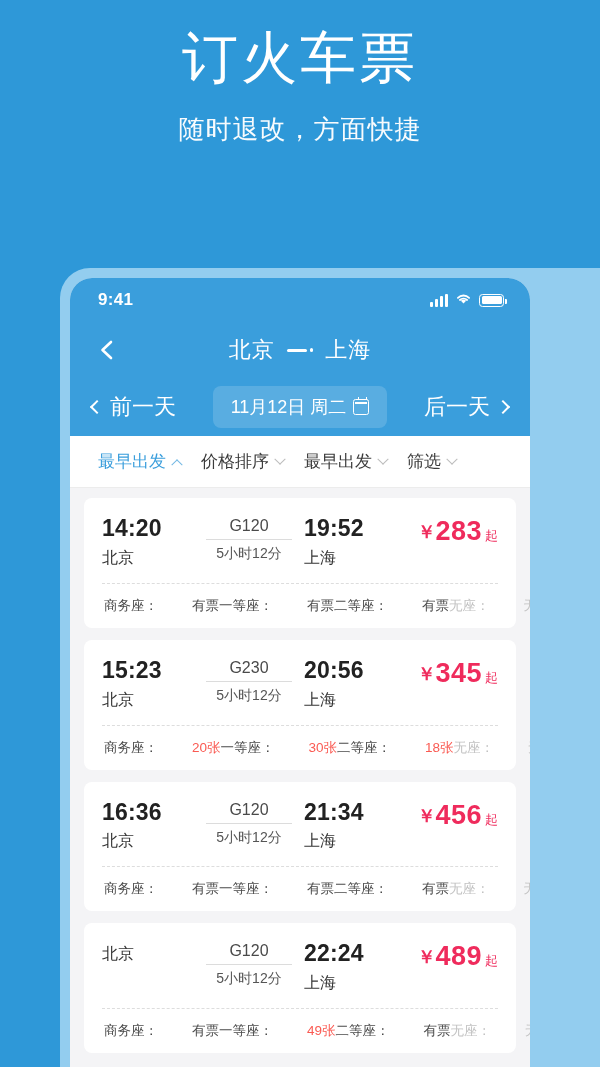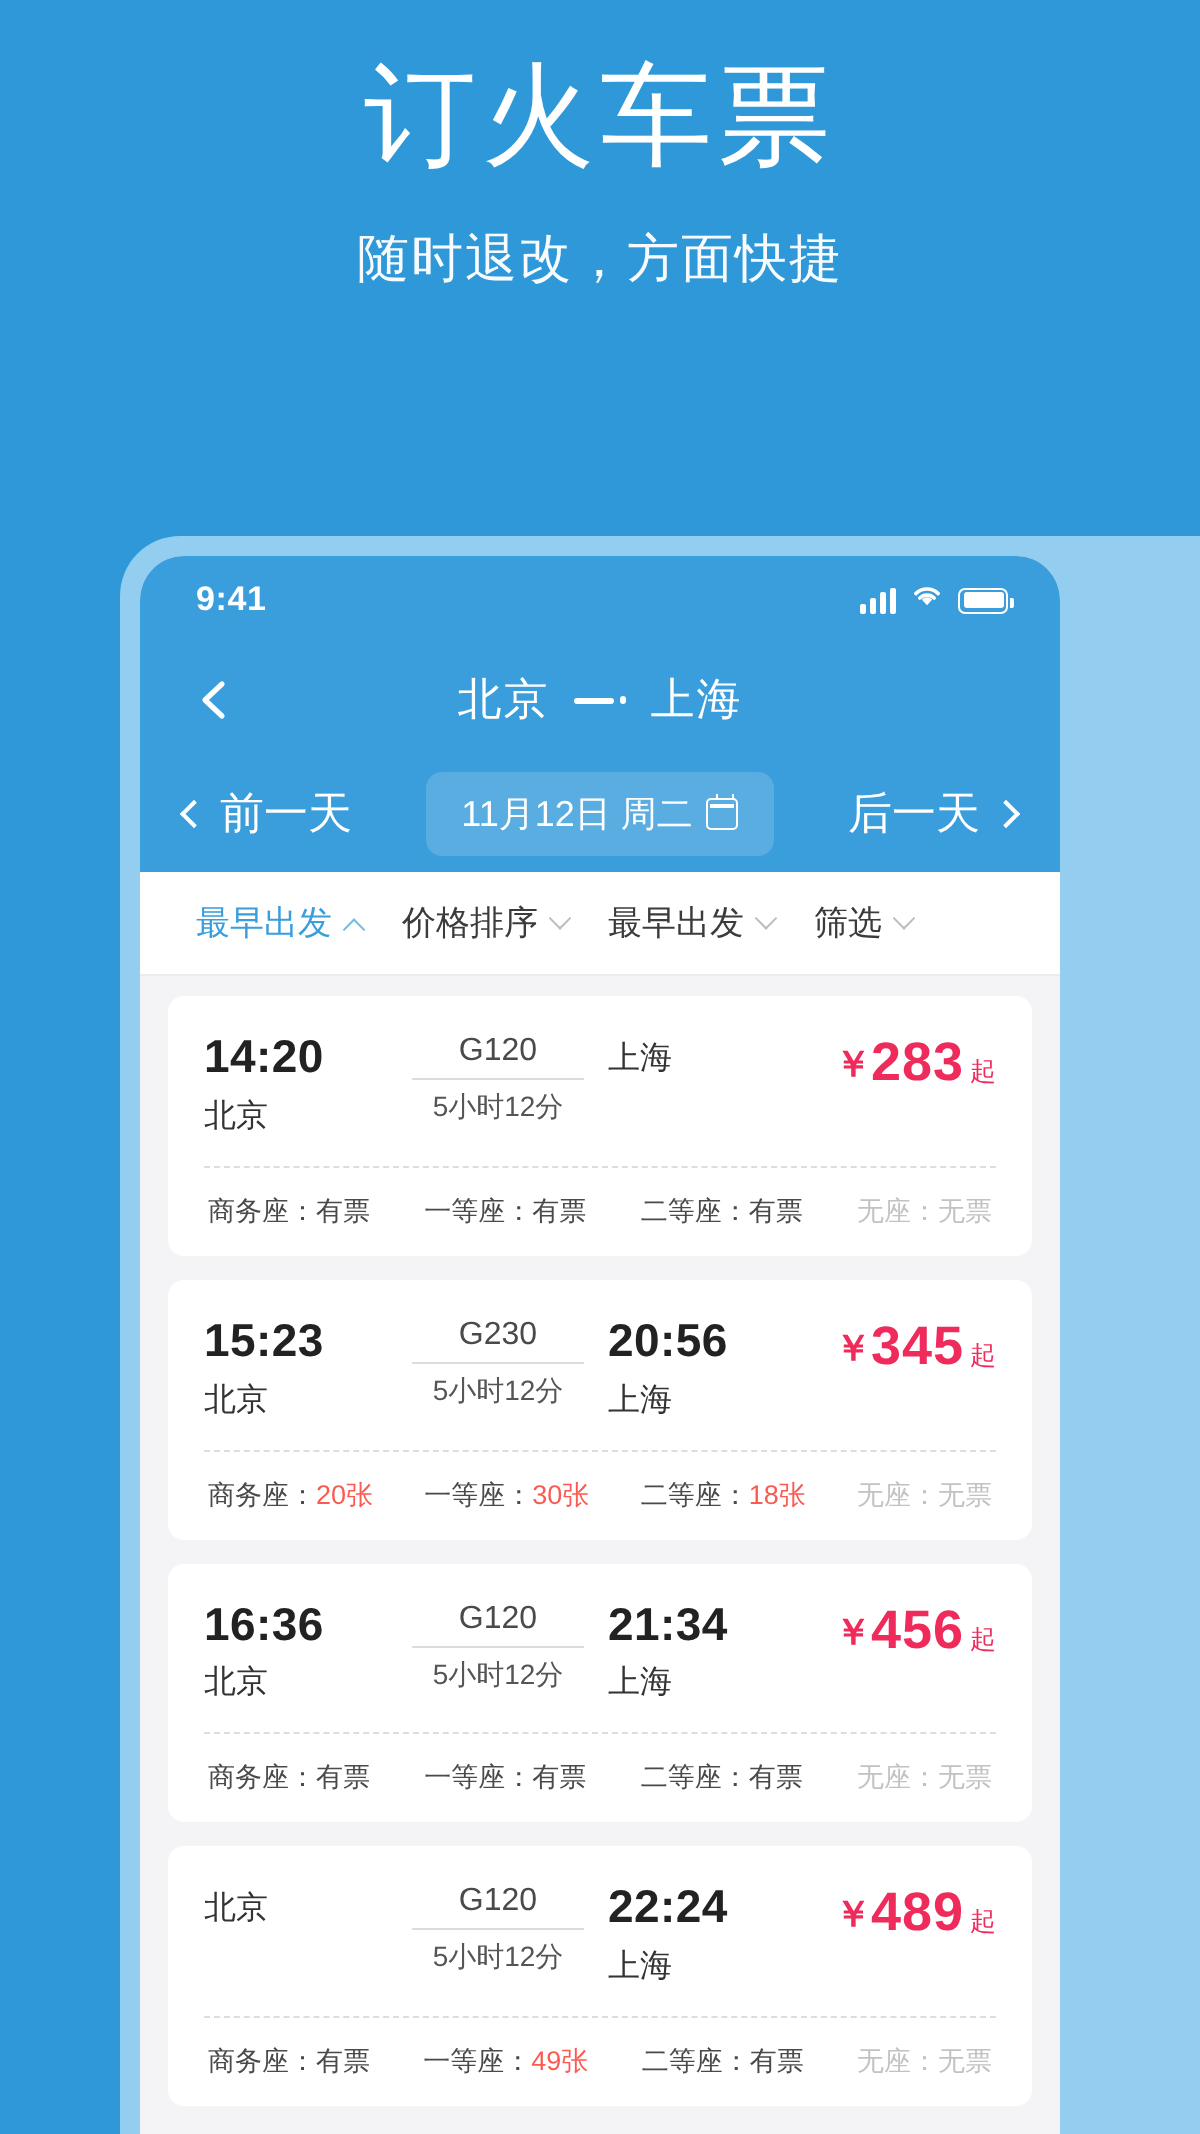--- a/index.html
+++ b/index.html
@@ -347,21 +347,21 @@
     align-items: center;
     justify-content: space-between;
     height: 44px;
     padding: 0 2px;
   }
   .seat {
     font-size: 13.5px;
     color: #4a4a4a;
     white-space: nowrap;
   }
-  .seat .val { color: #4a4a4a; }
+  .seat .val { color: #4a4a4a; margin-left: 34px; }
   .seat .val.count { color: #fa5a52; }
   .seat.dim, .seat.dim .val { color: #c2c2c2; }
 </style>
 </head>
 <body>
 
 <div class="promo">
   <h1 class="promo-title">订火车票</h1>
   <p class="promo-sub">随时退改，方面快捷</p>
 </div>
@@ -447,20 +447,21 @@
             <div class="col-dep">
               <div class="time">14:20</div>
               <div class="station">北京</div>
             </div>
             <div class="col-mid">
               <div class="train-no">G120</div>
               <div class="mid-line"></div>
               <div class="duration">5小时12分</div>
             </div>
             <div class="col-arr">
+              <div class="time">19:52</div>
               <div class="station">上海</div>
             </div>
             <div class="col-price"><span class="yen">￥</span><span class="price-val">283</span><span class="qi">起</span></div>
           </div>
           <div class="card-divider"></div>
           <div class="seat-row">
             <span class="seat"><span>商务座：</span><span class="val">有票</span></span>
             <span class="seat"><span>一等座：</span><span class="val">有票</span></span>
             <span class="seat"><span>二等座：</span><span class="val">有票</span></span>
             <span class="seat dim"><span>无座：</span><span class="val">无票</span></span>

